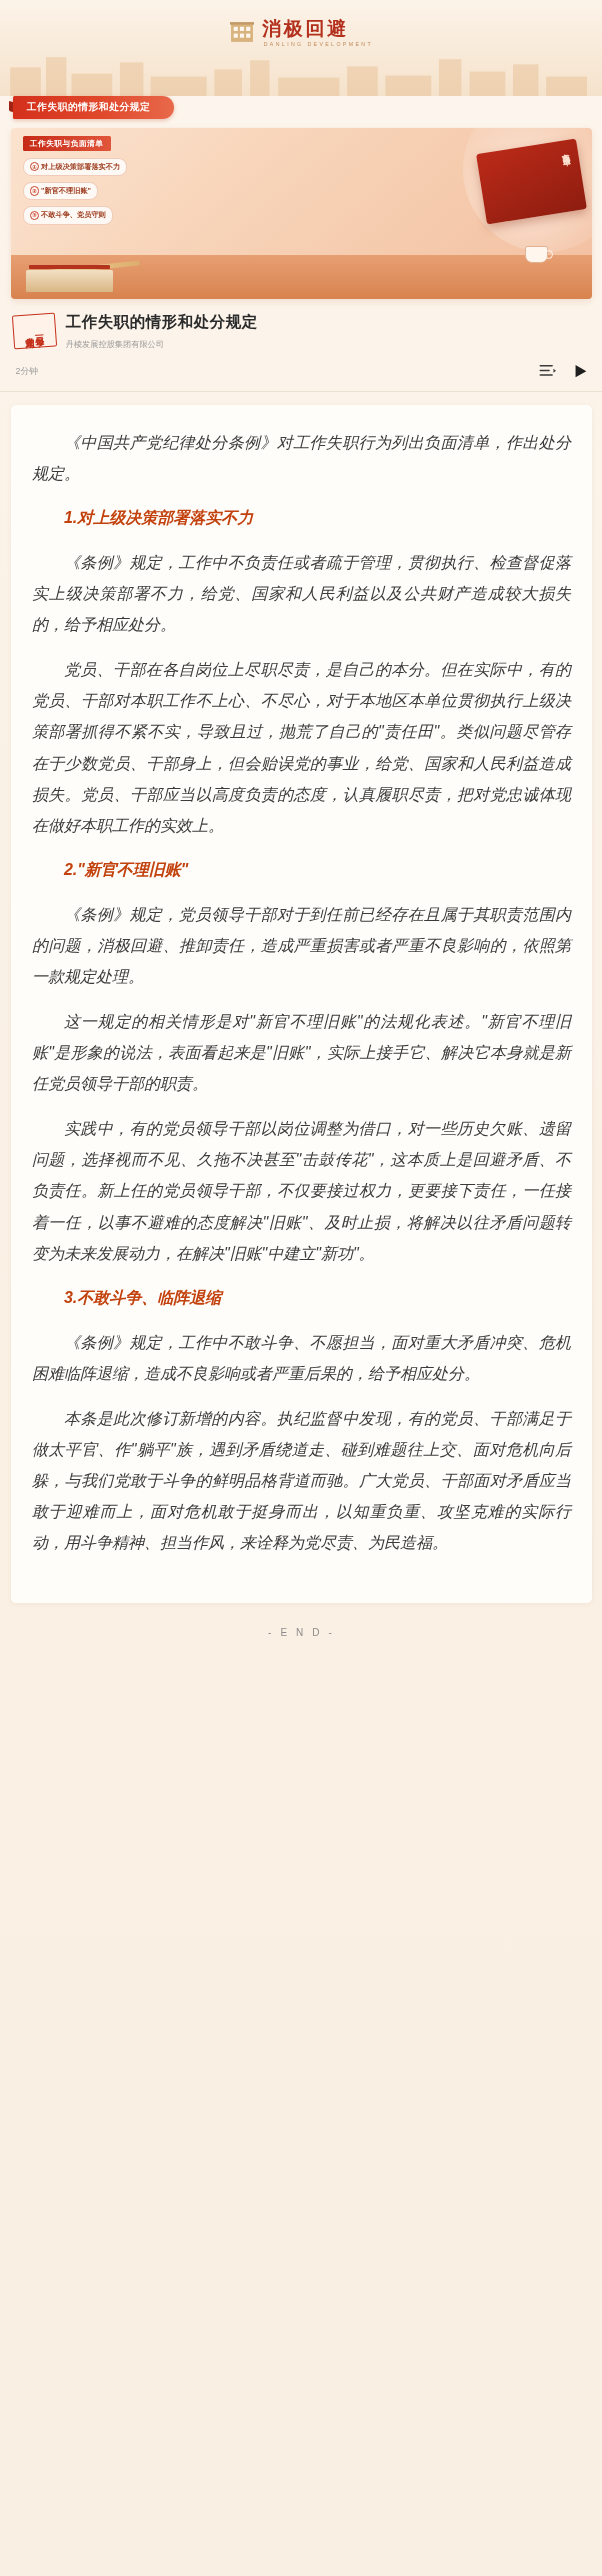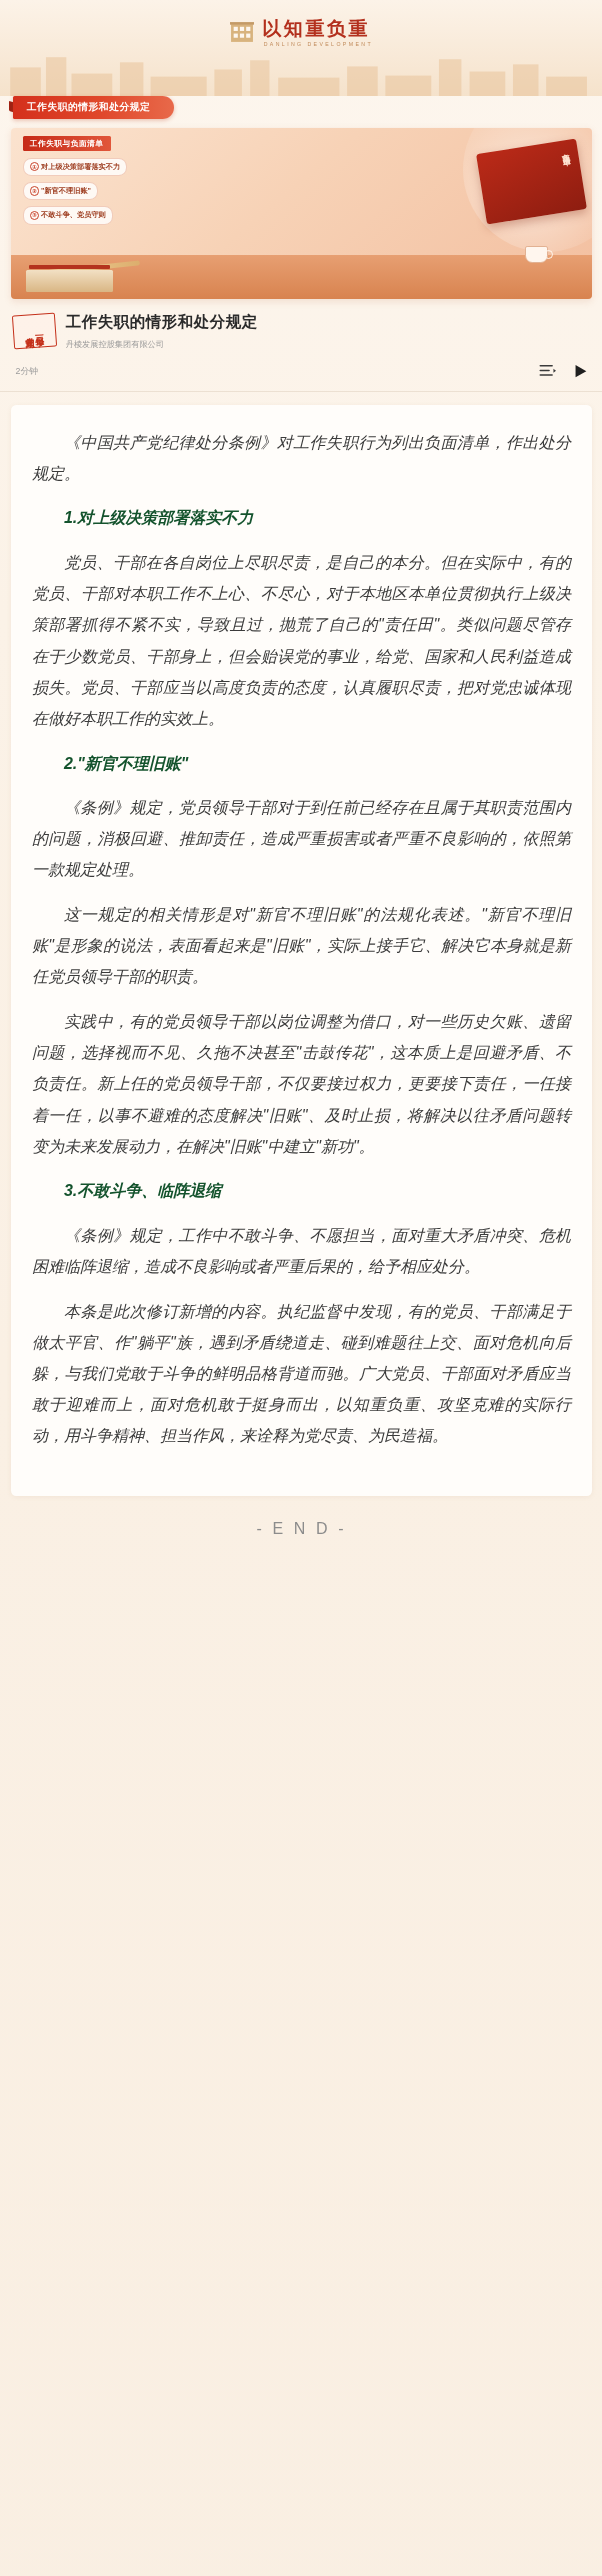--- a/index.html
+++ b/index.html
@@ -254,25 +254,25 @@
     margin: 0 0 13.4px 0;
     font-size: 16px;
     line-height: 1.95;
     color: #3b3b3b;
     text-align: justify;
     text-indent: 2em;
     font-style: italic;
   }
   .article p.h {
     font-weight: 700;
-    color: #14532d;
+    color: #c2410c;
   }
   .end-mark {
     text-align: center;
-    font-size: 16px;
+    font-size: 10px;
     letter-spacing: 3.1px;
     color: #8c8c8c;
     padding: 24px 0 20.6px 0;
   }
 </style>
 </head>
 <body>
 
 <div class="page">
 
@@ -302,21 +302,21 @@
           <rect x="7" y="13" width="8" height="8" fill="#fdf6ee"></rect>
           <rect x="19" y="13" width="8" height="8" fill="#fdf6ee"></rect>
           <rect x="31" y="13" width="8" height="8" fill="#fdf6ee"></rect>
           <rect x="7" y="26" width="8" height="8" fill="#fdf6ee"></rect>
           <rect x="19" y="26" width="8" height="8" fill="#fdf6ee"></rect>
           <rect x="31" y="26" width="8" height="8" fill="#fdf6ee"></rect>
           <rect x="0" y="4" width="46" height="5" fill="#c49a66"></rect>
         </svg>
       </div>
       <div class="brand-text">
-        <div class="brand-title">以知重负重</div>
+        <div class="brand-title">消极回避</div>
         <div class="brand-sub">DANLING DEVELOPMENT</div>
       </div>
     </div>
   </div>
 
   <div class="ribbon-wrap">
     <div class="ribbon-tail"></div>
     <div class="ribbon">工作失职的情形和处分规定</div>
   </div>
 
@@ -372,20 +372,21 @@
         <svg width="13.4" height="14.4" viewBox="0 0 26 28">
           <path d="M3 2 L24 14 L3 26 Z" fill="#1f1f1f"></path>
         </svg>
       </span>
     </div>
   </div>
 
   <div class="article">
     <p>《中国共产党纪律处分条例》对工作失职行为列出负面清单，作出处分规定。</p>
     <p class="h">1.对上级决策部署落实不力</p>
+    <p>《条例》规定，工作中不负责任或者疏于管理，贯彻执行、检查督促落实上级决策部署不力，给党、国家和人民利益以及公共财产造成较大损失的，给予相应处分。</p>
     <p>党员、干部在各自岗位上尽职尽责，是自己的本分。但在实际中，有的党员、干部对本职工作不上心、不尽心，对于本地区本单位贯彻执行上级决策部署抓得不紧不实，导致且过，抛荒了自己的"责任田"。类似问题尽管存在于少数党员、干部身上，但会贻误党的事业，给党、国家和人民利益造成损失。党员、干部应当以高度负责的态度，认真履职尽责，把对党忠诚体现在做好本职工作的实效上。</p>
     <p class="h">2."新官不理旧账"</p>
     <p>《条例》规定，党员领导干部对于到任前已经存在且属于其职责范围内的问题，消极回避、推卸责任，造成严重损害或者严重不良影响的，依照第一款规定处理。</p>
     <p>这一规定的相关情形是对"新官不理旧账"的法规化表述。"新官不理旧账"是形象的说法，表面看起来是"旧账"，实际上接手它、解决它本身就是新任党员领导干部的职责。</p>
     <p>实践中，有的党员领导干部以岗位调整为借口，对一些历史欠账、遗留问题，选择视而不见、久拖不决甚至"击鼓传花"，这本质上是回避矛盾、不负责任。新上任的党员领导干部，不仅要接过权力，更要接下责任，一任接着一任，以事不避难的态度解决"旧账"、及时止损，将解决以往矛盾问题转变为未来发展动力，在解决"旧账"中建立"新功"。</p>
     <p class="h">3.不敢斗争、临阵退缩</p>
     <p>《条例》规定，工作中不敢斗争、不愿担当，面对重大矛盾冲突、危机困难临阵退缩，造成不良影响或者严重后果的，给予相应处分。</p>
     <p>本条是此次修订新增的内容。执纪监督中发现，有的党员、干部满足于做太平官、作"躺平"族，遇到矛盾绕道走、碰到难题往上交、面对危机向后躲，与我们党敢于斗争的鲜明品格背道而驰。广大党员、干部面对矛盾应当敢于迎难而上，面对危机敢于挺身而出，以知重负重、攻坚克难的实际行动，用斗争精神、担当作风，来诠释为党尽责、为民造福。</p>
   </div>
 

